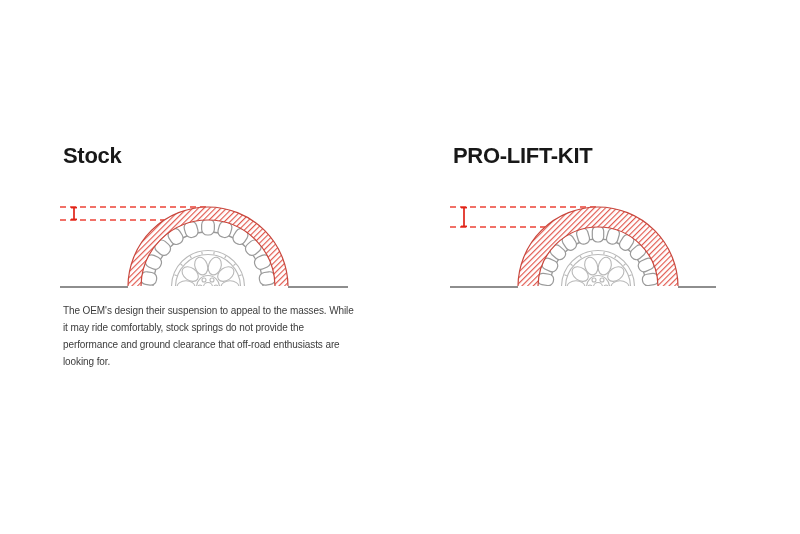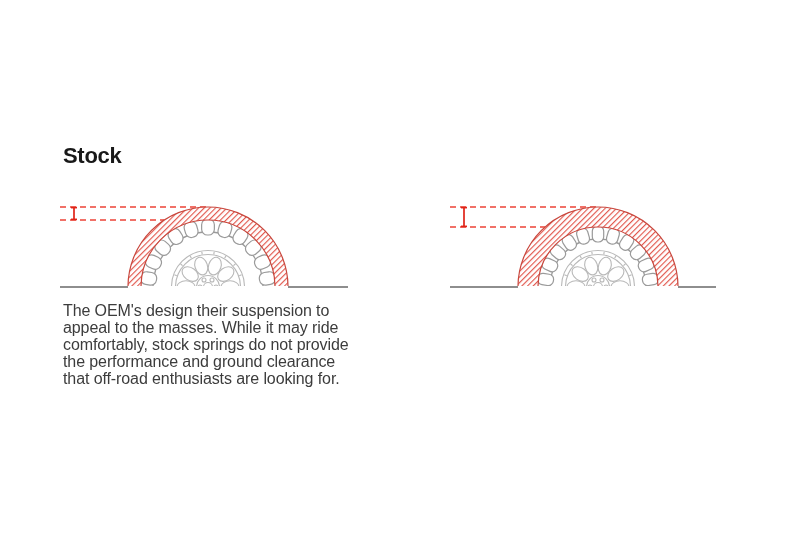--- a/index.html
+++ b/index.html
@@ -11,21 +11,21 @@
   .panel-left{left:58px;}
   .panel-right{left:448px;}
   .panel h2{
     position:absolute;top:0;left:5px;margin:0;
     font-size:22px;line-height:24px;font-weight:700;
     letter-spacing:-0.3px;color:var(--heading-color,#181818);
   }
   .diagram{position:absolute;top:51px;left:0;width:300px;height:97px;display:block;}
   .panel p{
     position:absolute;top:158px;left:5px;margin:0;width:298px;
-    font-size:16px;line-height:17px;letter-spacing:-0.1px;
+    font-size:10px;line-height:17px;letter-spacing:-0.1px;
     color:var(--body-color,#3c3c3c);
   }
 </style>
 </head>
 <body>
 
 <div class="canvas">
 
   <section class="panel panel-left">
     <h2>Stock</h2>
@@ -114,20 +114,21 @@
             <circle cx="154" cy="85.07179676972449" r="2"></circle>
           </g>
         </g>
         <line x1="2" y1="92" x2="70" y2="92" stroke="#8e8e8e" stroke-width="2"></line>
         <line x1="230" y1="92" x2="290" y2="92" stroke="#8e8e8e" stroke-width="2"></line>
       </svg>
     <p>The OEM's design their suspension to appeal to the masses. While it may ride comfortably, stock springs do not provide the performance and ground clearance that off-road enthusiasts are looking for.</p>
   </section>
 
   <section class="panel panel-right">
+    <h2>PRO-LIFT-KIT</h2>
     <svg class="diagram" viewBox="0 0 300 97">
         <defs>
           <pattern id="hatch1" width="4" height="4" patternUnits="userSpaceOnUse" patternTransform="rotate(45)">
             <rect width="4" height="4" fill="#ffffff"></rect>
             <line x1="0.5" y1="0" x2="0.5" y2="4" stroke="#e2574d" stroke-width="1.3"></line>
           </pattern>
           <clipPath id="clip1">
             <rect x="0" y="0" width="300" height="91.1"></rect>
           </clipPath>
         </defs>

